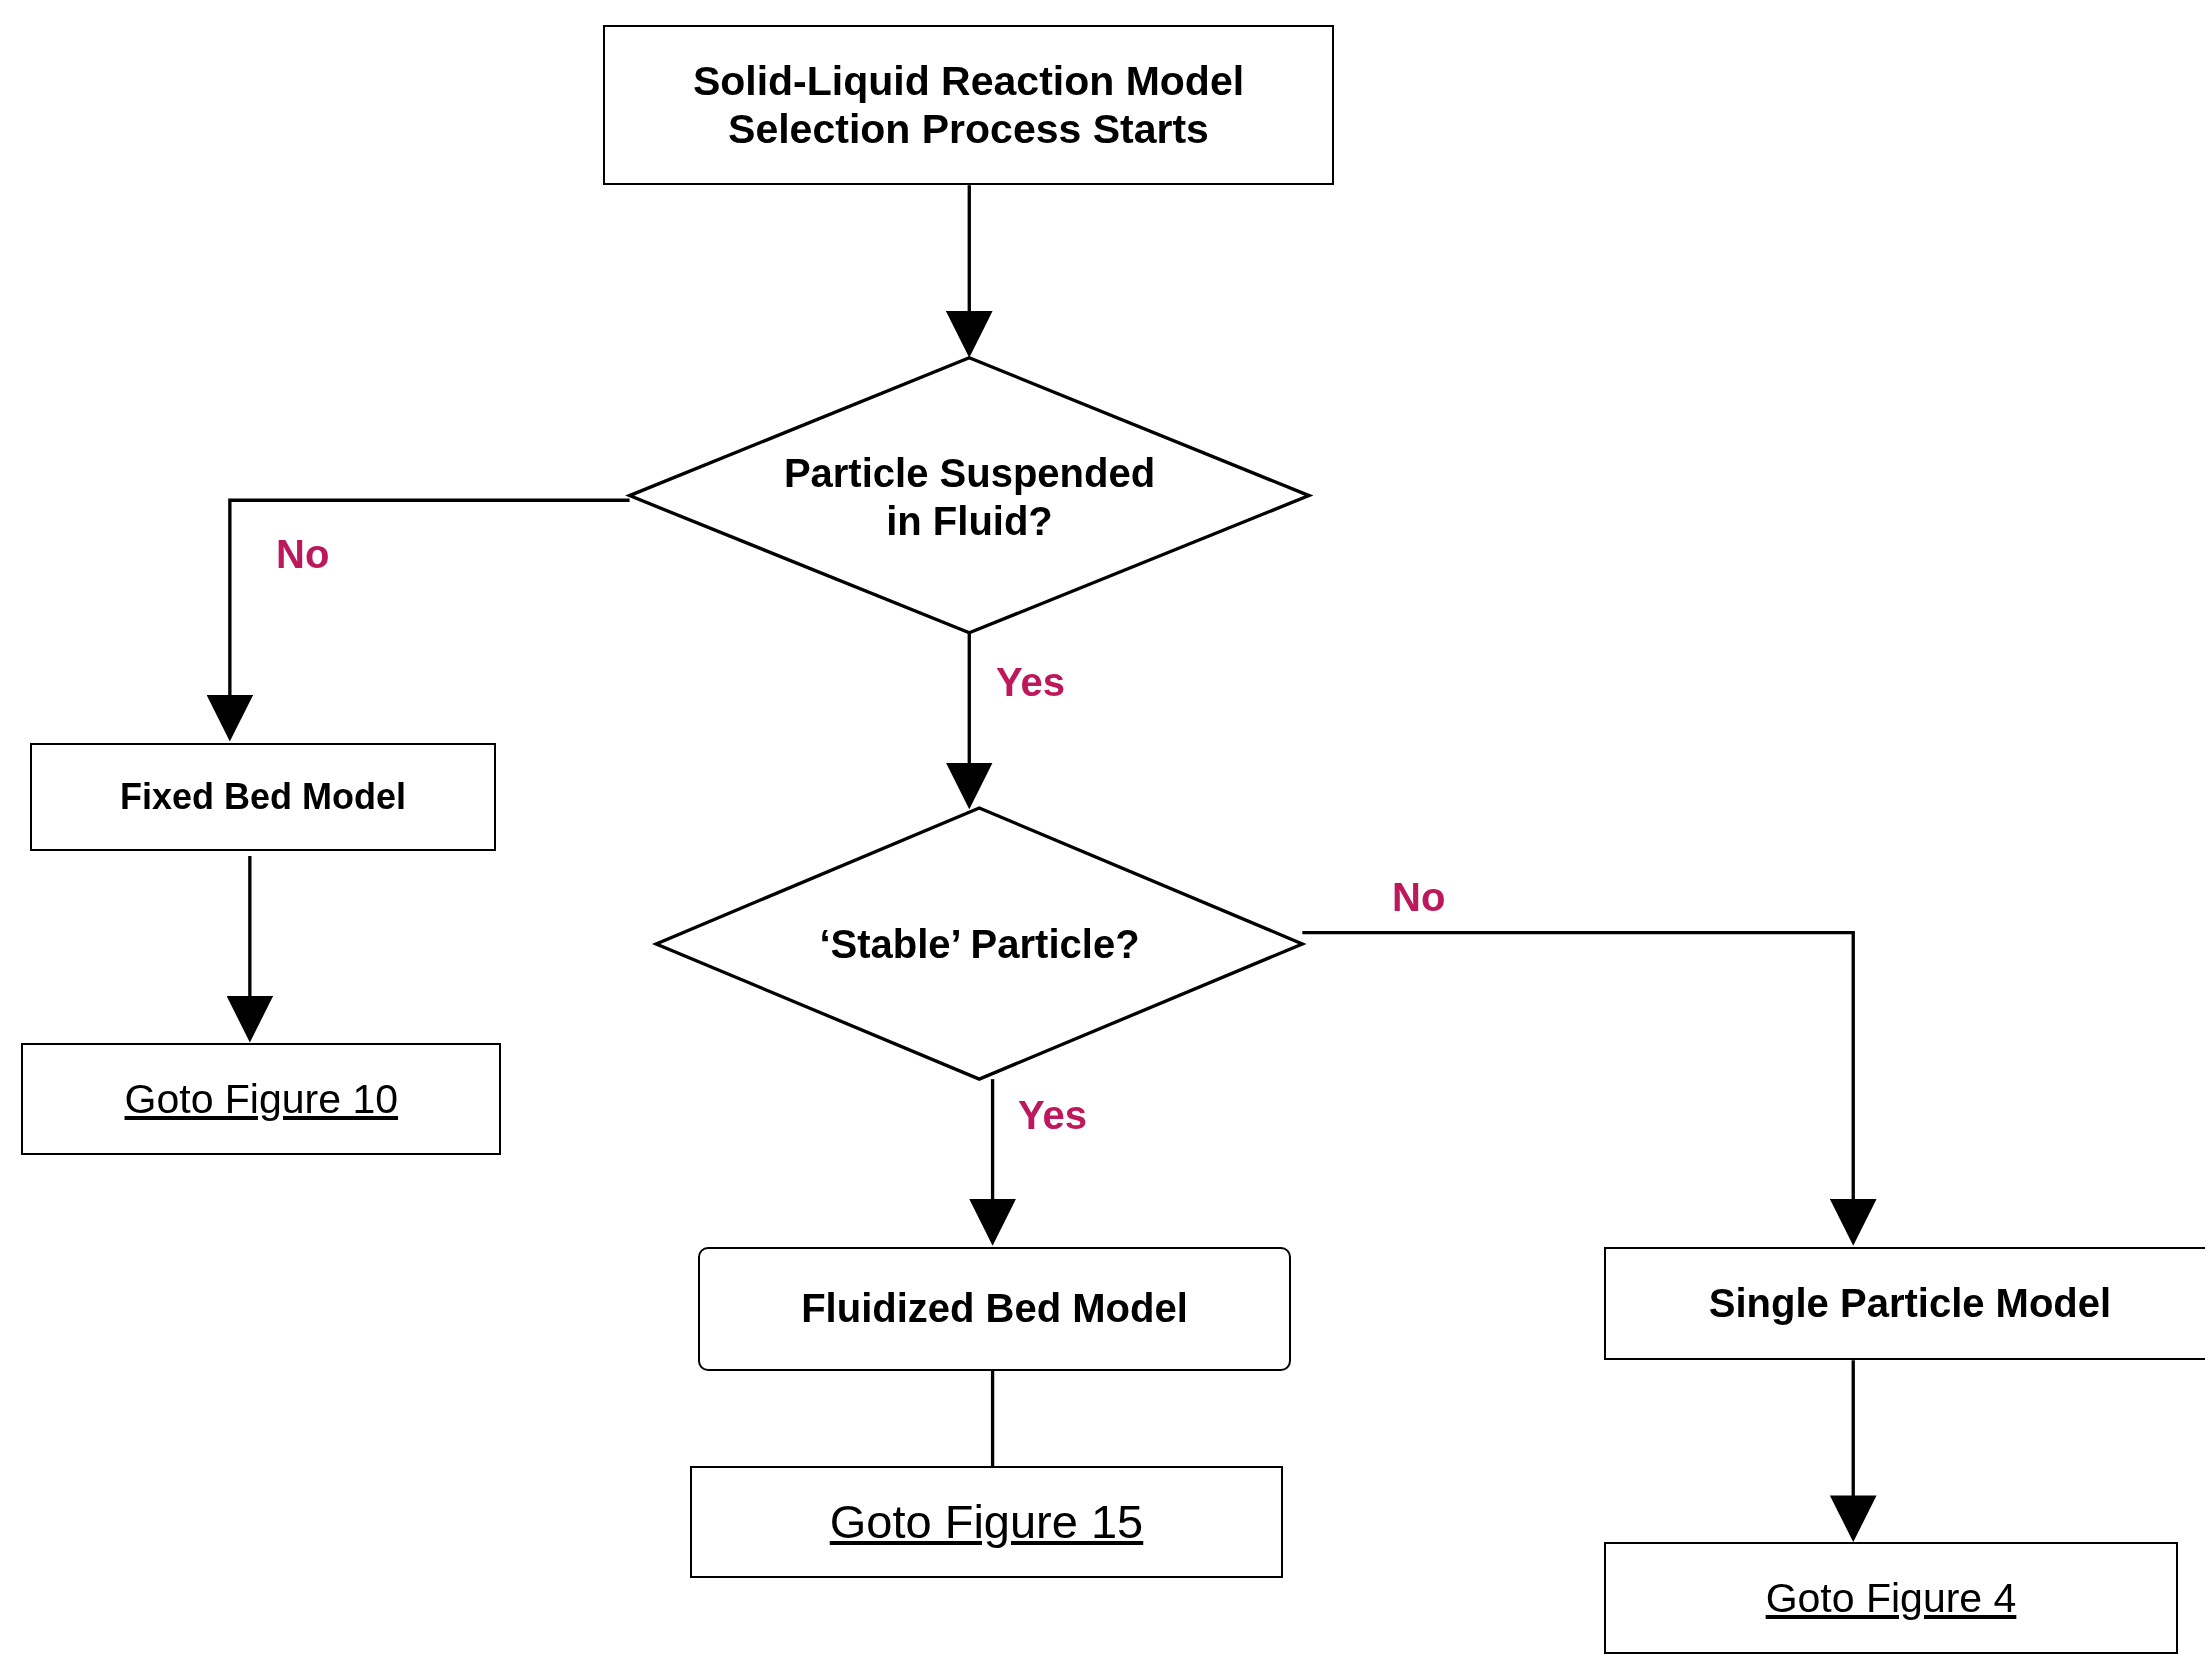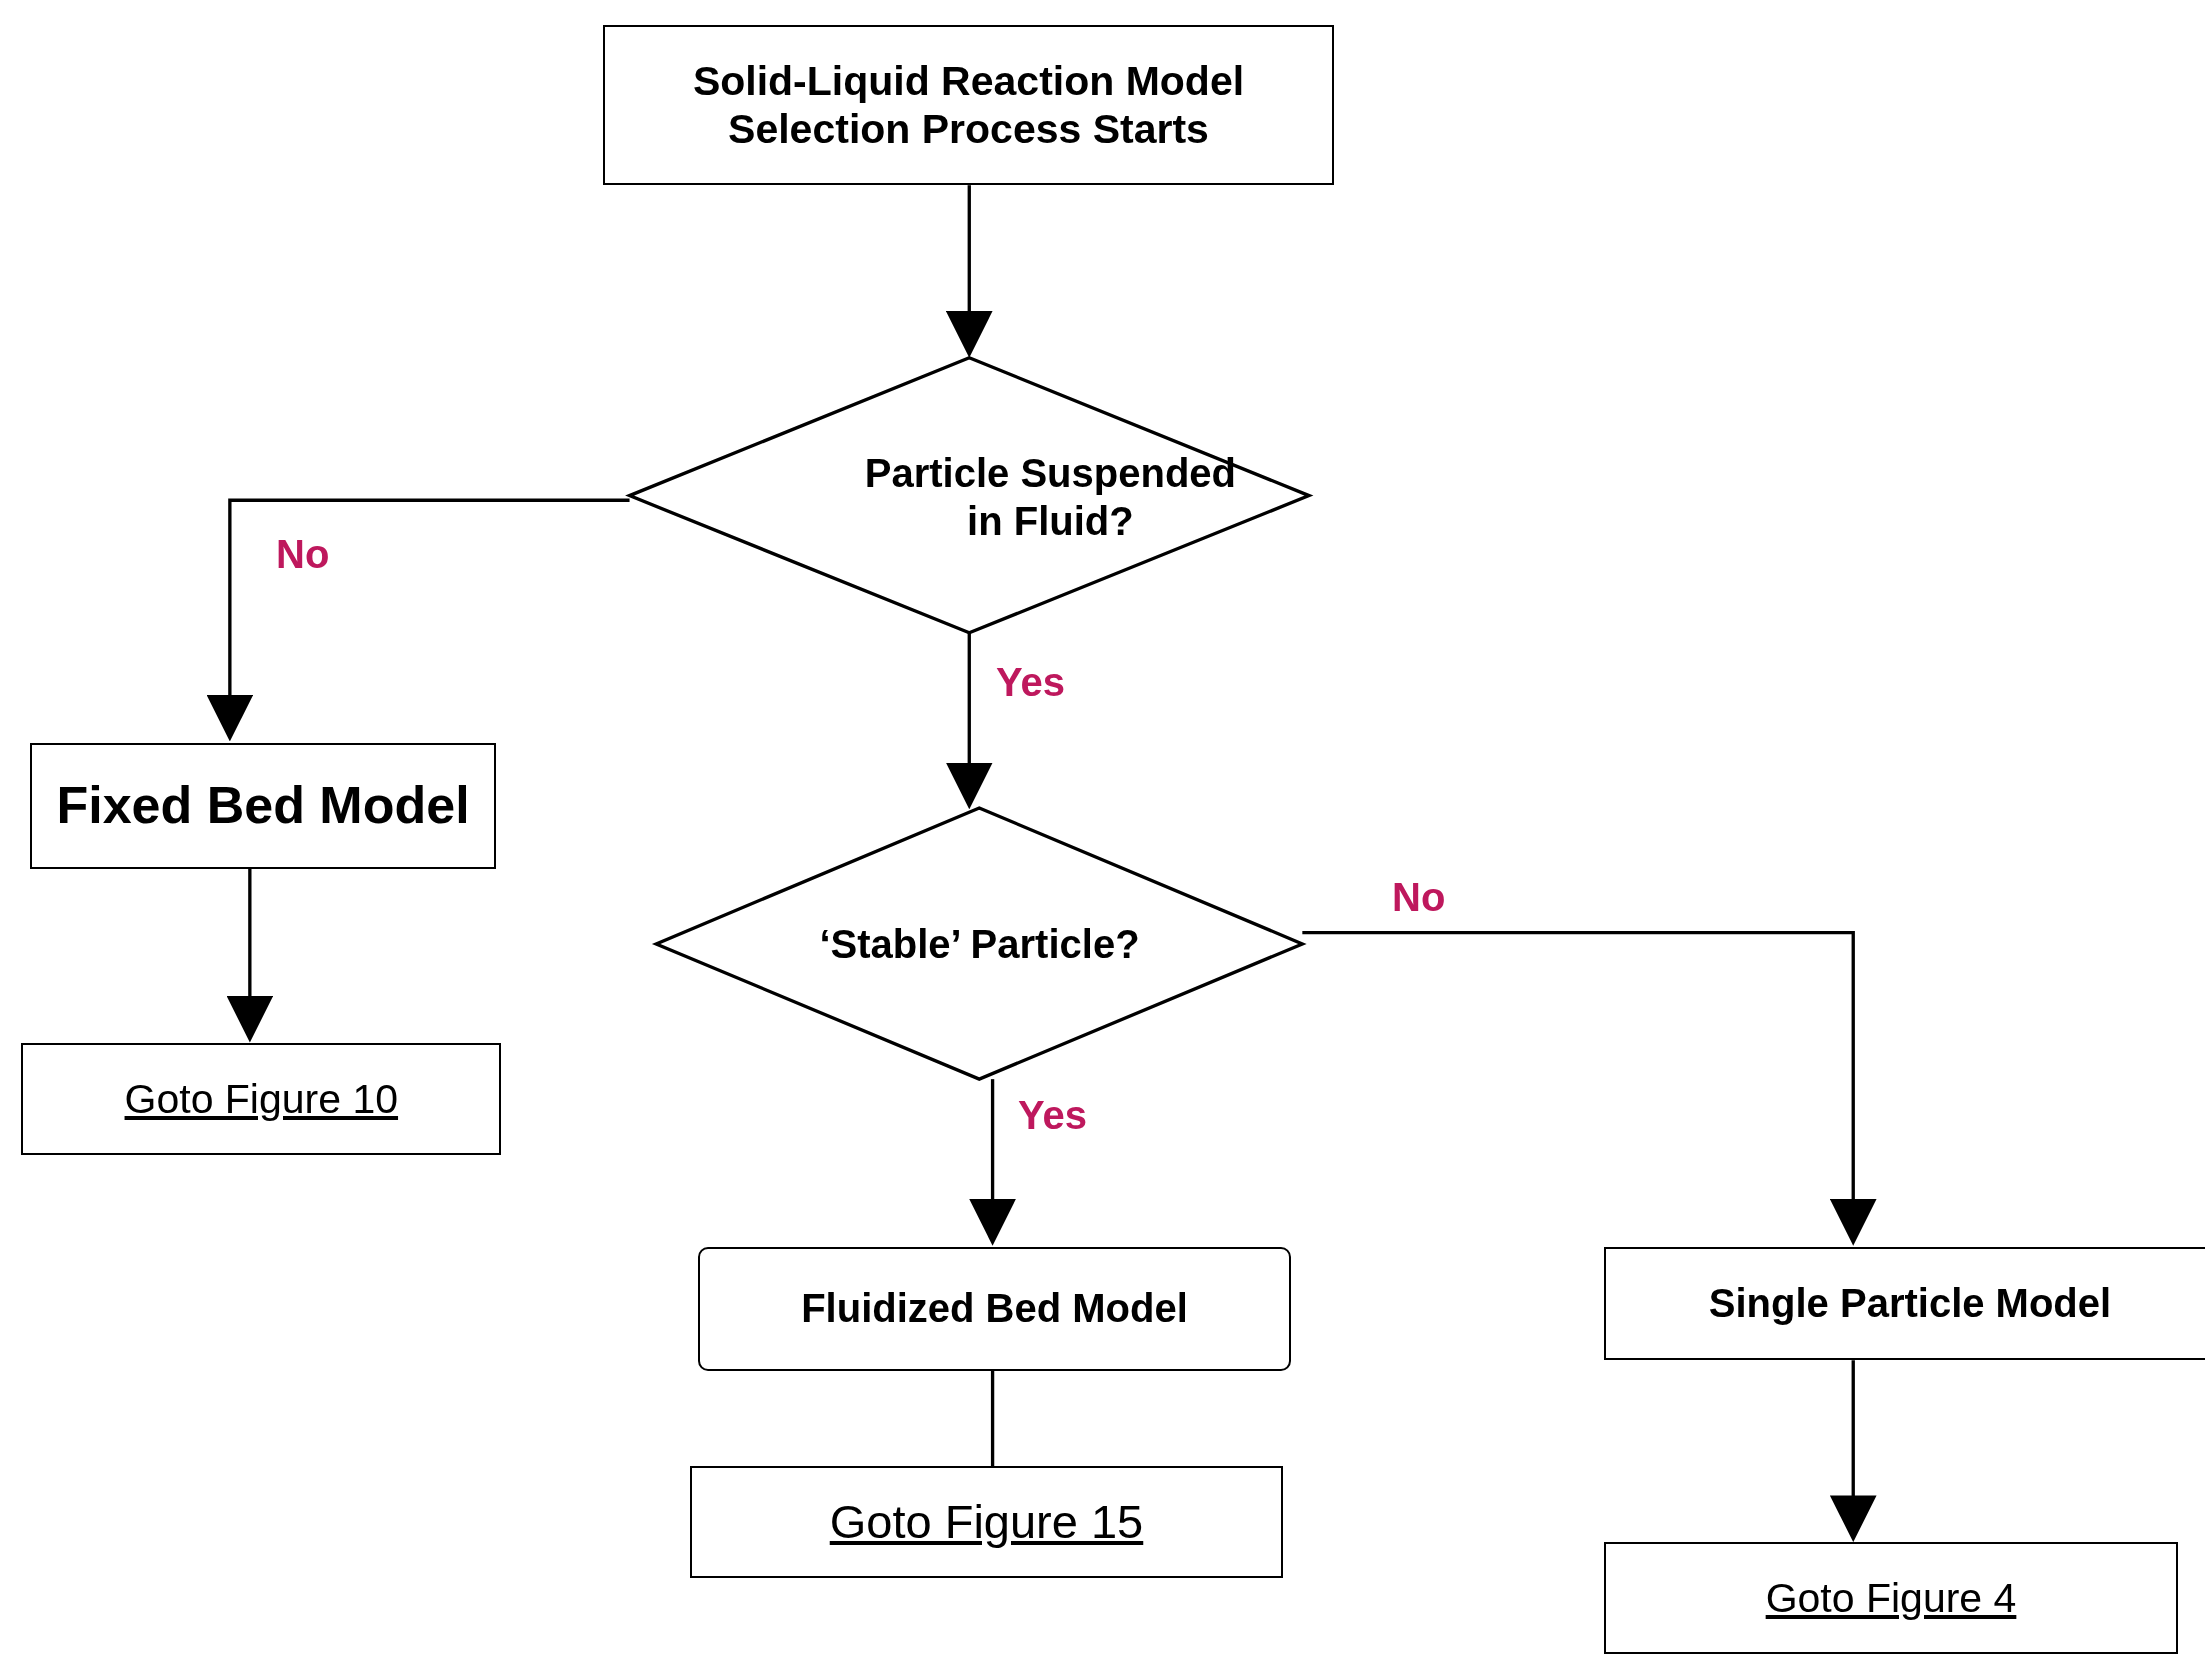--- a/index.html
+++ b/index.html
@@ -123,34 +123,34 @@
     <g>
       <line x1="2782" y1="2042" x2="2782" y2="2250" stroke="#000000" stroke-width="5" marker-end="url(#arrowhead)"></line>
     </g>
   </svg>
 
   <div class="node-box bold" style="left:603px; top:25px; width:731px; height:160px; font-size:41px;">
     <span class="node-text">Solid-Liquid Reaction Model
 Selection Process Starts</span>
   </div>
 
-  <div class="decision-label" style="left:703px; top:440px; width:533px; height:113px; font-size:40px;justify-content:flex-end;">
+  <div class="decision-label" style="left:703px; top:440px; width:533px; height:113px; font-size:40px;">
     <span>Particle Suspended
 in Fluid?</span>
   </div>
 
   <div class="edge-label" style="left:276px; top:532px; font-size:40px;">
     <span>No</span>
   </div>
 
   <div class="edge-label" style="left:996px; top:660px; font-size:40px;">
     <span>Yes</span>
   </div>
 
-  <div class="node-box bold" style="left:30px; top:743px; width:466px; height:126px; font-size:52px;text-align:center;">
+  <div class="node-box bold" style="left:30px; top:743px; width:466px; height:108px; font-size:36px;text-align:center;">
     <span class="node-text">Fixed Bed Model</span>
   </div>
 
   <div class="node-box normal" style="left:21.3px; top:1043px; width:480px; height:112px; font-size:41px;">
     <span class="node-text">Goto Figure 10</span>
   </div>
 
   <div class="decision-label" style="left:713px; top:907px; width:533px; height:73px; font-size:40px;">
     <span>‘Stable’ Particle?</span>
   </div>

